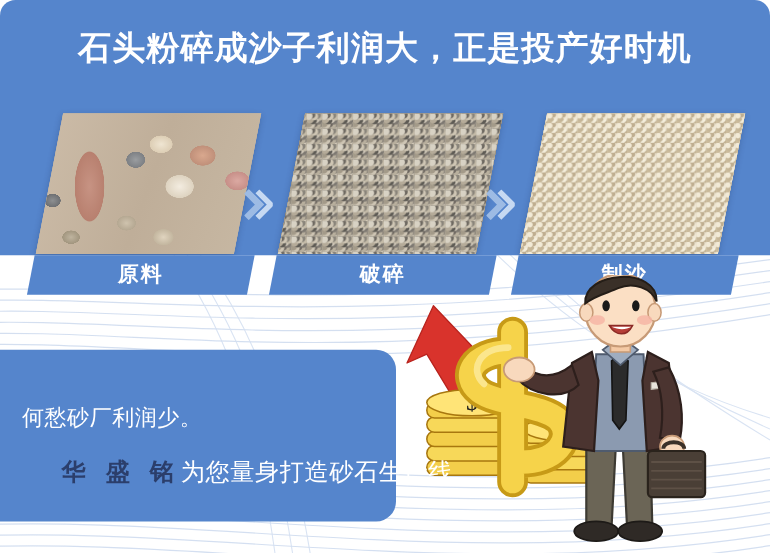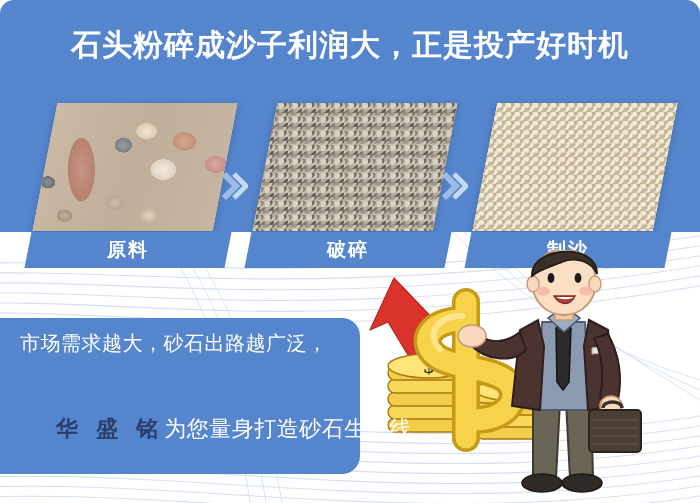--- a/index.html
+++ b/index.html
@@ -356,19 +356,19 @@
         <ellipse cx="173" cy="41" rx="7" ry="4.5" fill="#f6b6a6" opacity="0.85"></ellipse>
         <ellipse cx="216" cy="41" rx="7" ry="4.5" fill="#f6b6a6" opacity="0.85"></ellipse>
 
         <path d="M184 46 C 190 56, 200 56, 205 46 Z" fill="#b53d37" stroke="#8b2a25" stroke-width="1.4"></path>
         <path d="M186 47 C 192 50, 199 50, 204 47" fill="#ffffff" stroke="none"></path>
       </g>
     </svg>
   </div>
 
   <div class="text-panel">
-    <div class="tp-line tp-l1">市场需求越大，砂石出路越广泛，</div>
+    <div class="tp-line tp-l2">何愁砂厂利润少。</div>
     <div class="tp-brand">
       <span class="brand-name">华 盛 铭</span><span class="brand-tail">为您量身打造砂石生产线</span>
     </div>
   </div>
 
 </div>
 
 </body></html>

